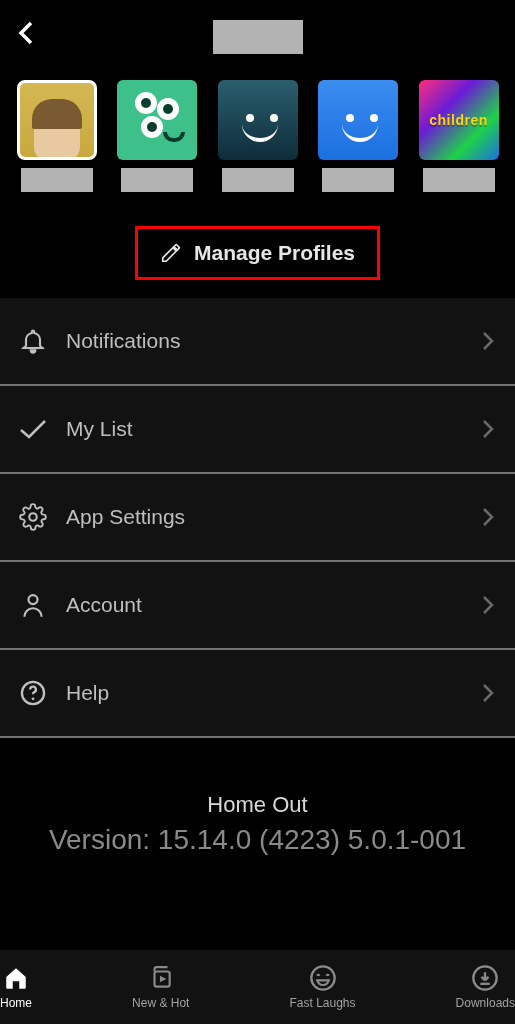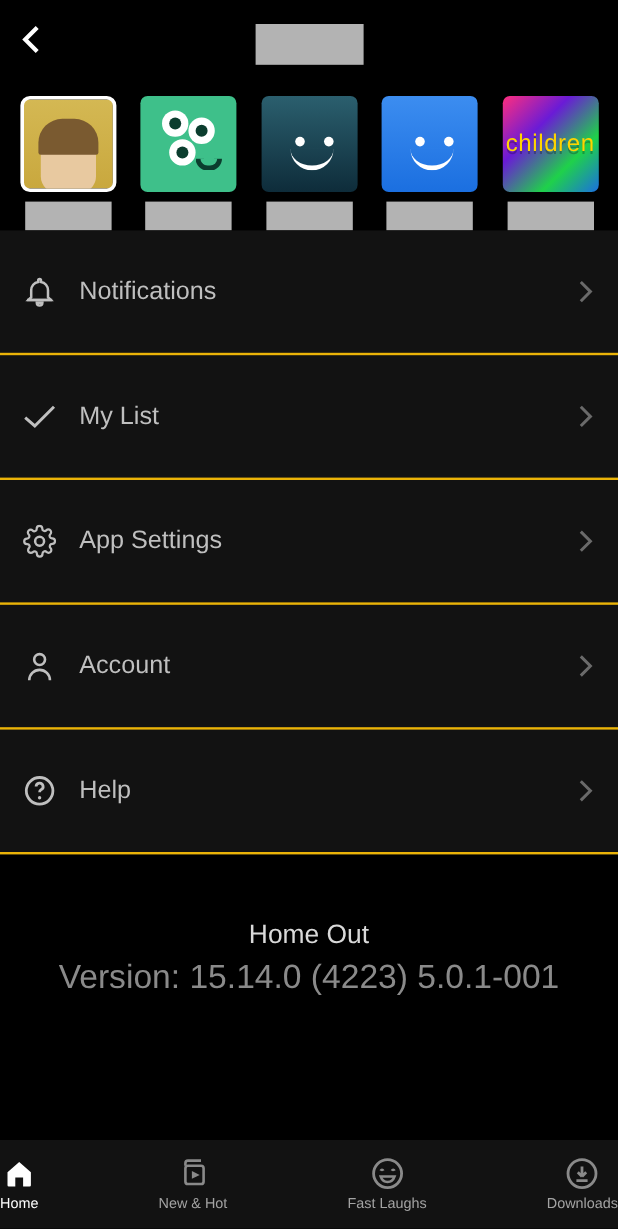--- a/index.html
+++ b/index.html
@@ -14,33 +14,33 @@
   .avatar.selected { border: 3px solid #fff; border-radius: 8px; }
   .name-placeholder { width: 72px; height: 24px; background: #b3b3b3; margin-top: 8px; }
   
   .avatar1 { background: linear-gradient(#d4b853, #c9a83e); display:flex; align-items:flex-end; justify-content:center; }
   .head1 { width:46px; height:56px; background:#e8c9a0; border-radius:18px 18px 14px 14px; margin-bottom:-4px; position:relative;}
   .hair1 { position:absolute; top:-6px; left:-2px; width:50px; height:30px; background:#7a5a30; border-radius:20px 20px 2px 2px;}
   .avatar2 { background:#3ec08a; display:flex; align-items:center; justify-content:center; }
   .avatar3 { background: linear-gradient(#2b5f6e, #0e2c3a); }
   .avatar4 { background: linear-gradient(#3c8df0, #1b6fe0); }
   .avatar5 { background: linear-gradient(135deg,#ff2e7e 0%,#6a1bd6 35%,#1fd14a 70%,#1b6fe0 100%); display:flex; align-items:center; justify-content:center; }
-  .children-label { color:#ffd400; font-weight:400; font-size:20px; letter-spacing:0.5px; text-shadow:0 2px 0 rgba(0,0,0,0.25);}
+  .children-label { color:#ffd400; font-weight:700; font-size:14px; letter-spacing:0.5px; text-shadow:0 2px 0 rgba(0,0,0,0.25);}
   .smile-face { width:100%; height:100%; position:relative; }
   .eye { position:absolute; width:8px; height:8px; background:#fff; border-radius:50%; top:34px; }
   .eye.l { left:28px; } .eye.r { right:20px; }
   .smile { position:absolute; width:36px; height:18px; border:4px solid #fff; border-top:none; border-left:none; border-right:none; border-radius:0 0 24px 24px; top:44px; left:24px; }
   .alien-eye { width:22px; height:22px; background:#fff; border-radius:50%; position:absolute; display:flex; align-items:center; justify-content:center;}
   .pupil { width:10px; height:10px; background:#0b3d2e; border-radius:50%; }
   .alien1{top:12px; left:18px;} .alien2{top:18px; left:40px;} .alien3{top:36px; left:24px;}
   .alien-mouth{position:absolute; top:52px; left:46px; width:22px; height:10px; border:4px solid #0b3d2e; border-top:none; border-radius:0 0 20px 20px;}
   .manage-wrap { display:flex; justify-content:center; margin-top:34px; margin-bottom:18px; }
   .manage-btn { border:3px solid #ff0000; padding:12px 22px; display:flex; align-items:center; gap:12px; font-size:21px; font-weight:600; color:#e6e6e6; }
   .menu { background:#121212; }
-  .menu-item { display:flex; align-items:center; height:104px; padding:0 20px 0 18px; border-bottom:2px solid #eab308; }
+  .menu-item { display:flex; align-items:center; height:88px; padding:0 20px 0 18px; border-bottom:2px solid #737373; }
   .menu-item .label { font-size:21px; color:#bfbfbf; margin-left:18px; flex:1; font-weight:400;}
   .chev { color:#6a6a6a; }
   .icon { width:30px; height:30px; display:flex; align-items:center; justify-content:center; color:#bfbfbf; }
   .footer-text { text-align:center; margin-top:54px; }
   .signout { font-size:22px; color:#d9d9d9; margin-bottom:6px; }
   .version { font-size:28px; color:#8a8a8a; }
   .bottom-nav { position:absolute; bottom:0; left:0; width:515px; height:74px; background:#121212; display:flex; justify-content:space-between; align-items:center; }
   .nav-item { display:flex; flex-direction:column; align-items:center; gap:4px; color:#a3a3a3; font-size:12px; }
   .nav-item.active { color:#fff; }
   .nav-icon { height:28px; display:flex; align-items:center; justify-content:center; }
@@ -104,20 +104,28 @@
       <div class="name-placeholder"></div>
     </div>
     <div class="profile">
       <div class="avatar avatar5">
         <span class="children-label">children</span>
       </div>
       <div class="name-placeholder"></div>
     </div>
   </div>
 
+  <div class="manage-wrap">
+    <div class="manage-btn">
+      <svg width="22" height="22" viewBox="0 0 24 24">
+          <path d="M3 17.25V21h3.75L17.81 9.94l-3.75-3.75L3 17.25zM20.71 7.04a1 1 0 0 0 0-1.41l-2.34-2.34a1 1 0 0 0-1.41 0l-1.83 1.83 3.75 3.75 1.83-1.83z" fill="none" stroke="#e6e6e6" stroke-width="1.8"></path>
+        </svg>
+      <span>Manage Profiles</span>
+    </div>
+  </div>
 
   <div class="menu">
     <div class="menu-item">
       <span class="icon">
         <svg width="28" height="28" viewBox="0 0 24 24">
             <path d="M12 22a2 2 0 0 0 2-2h-4a2 2 0 0 0 2 2zm6-6V11a6 6 0 0 0-5-5.91V4a1 1 0 1 0-2 0v1.09A6 6 0 0 0 6 11v5l-2 2v0h16v0z" fill="none" stroke="#bfbfbf" stroke-width="1.8"></path>
             <line x1="3" y1="18" x2="21" y2="18" stroke="#bfbfbf" stroke-width="1.8"></line>
           </svg>
       </span>
       <span class="label">Notifications</span>

